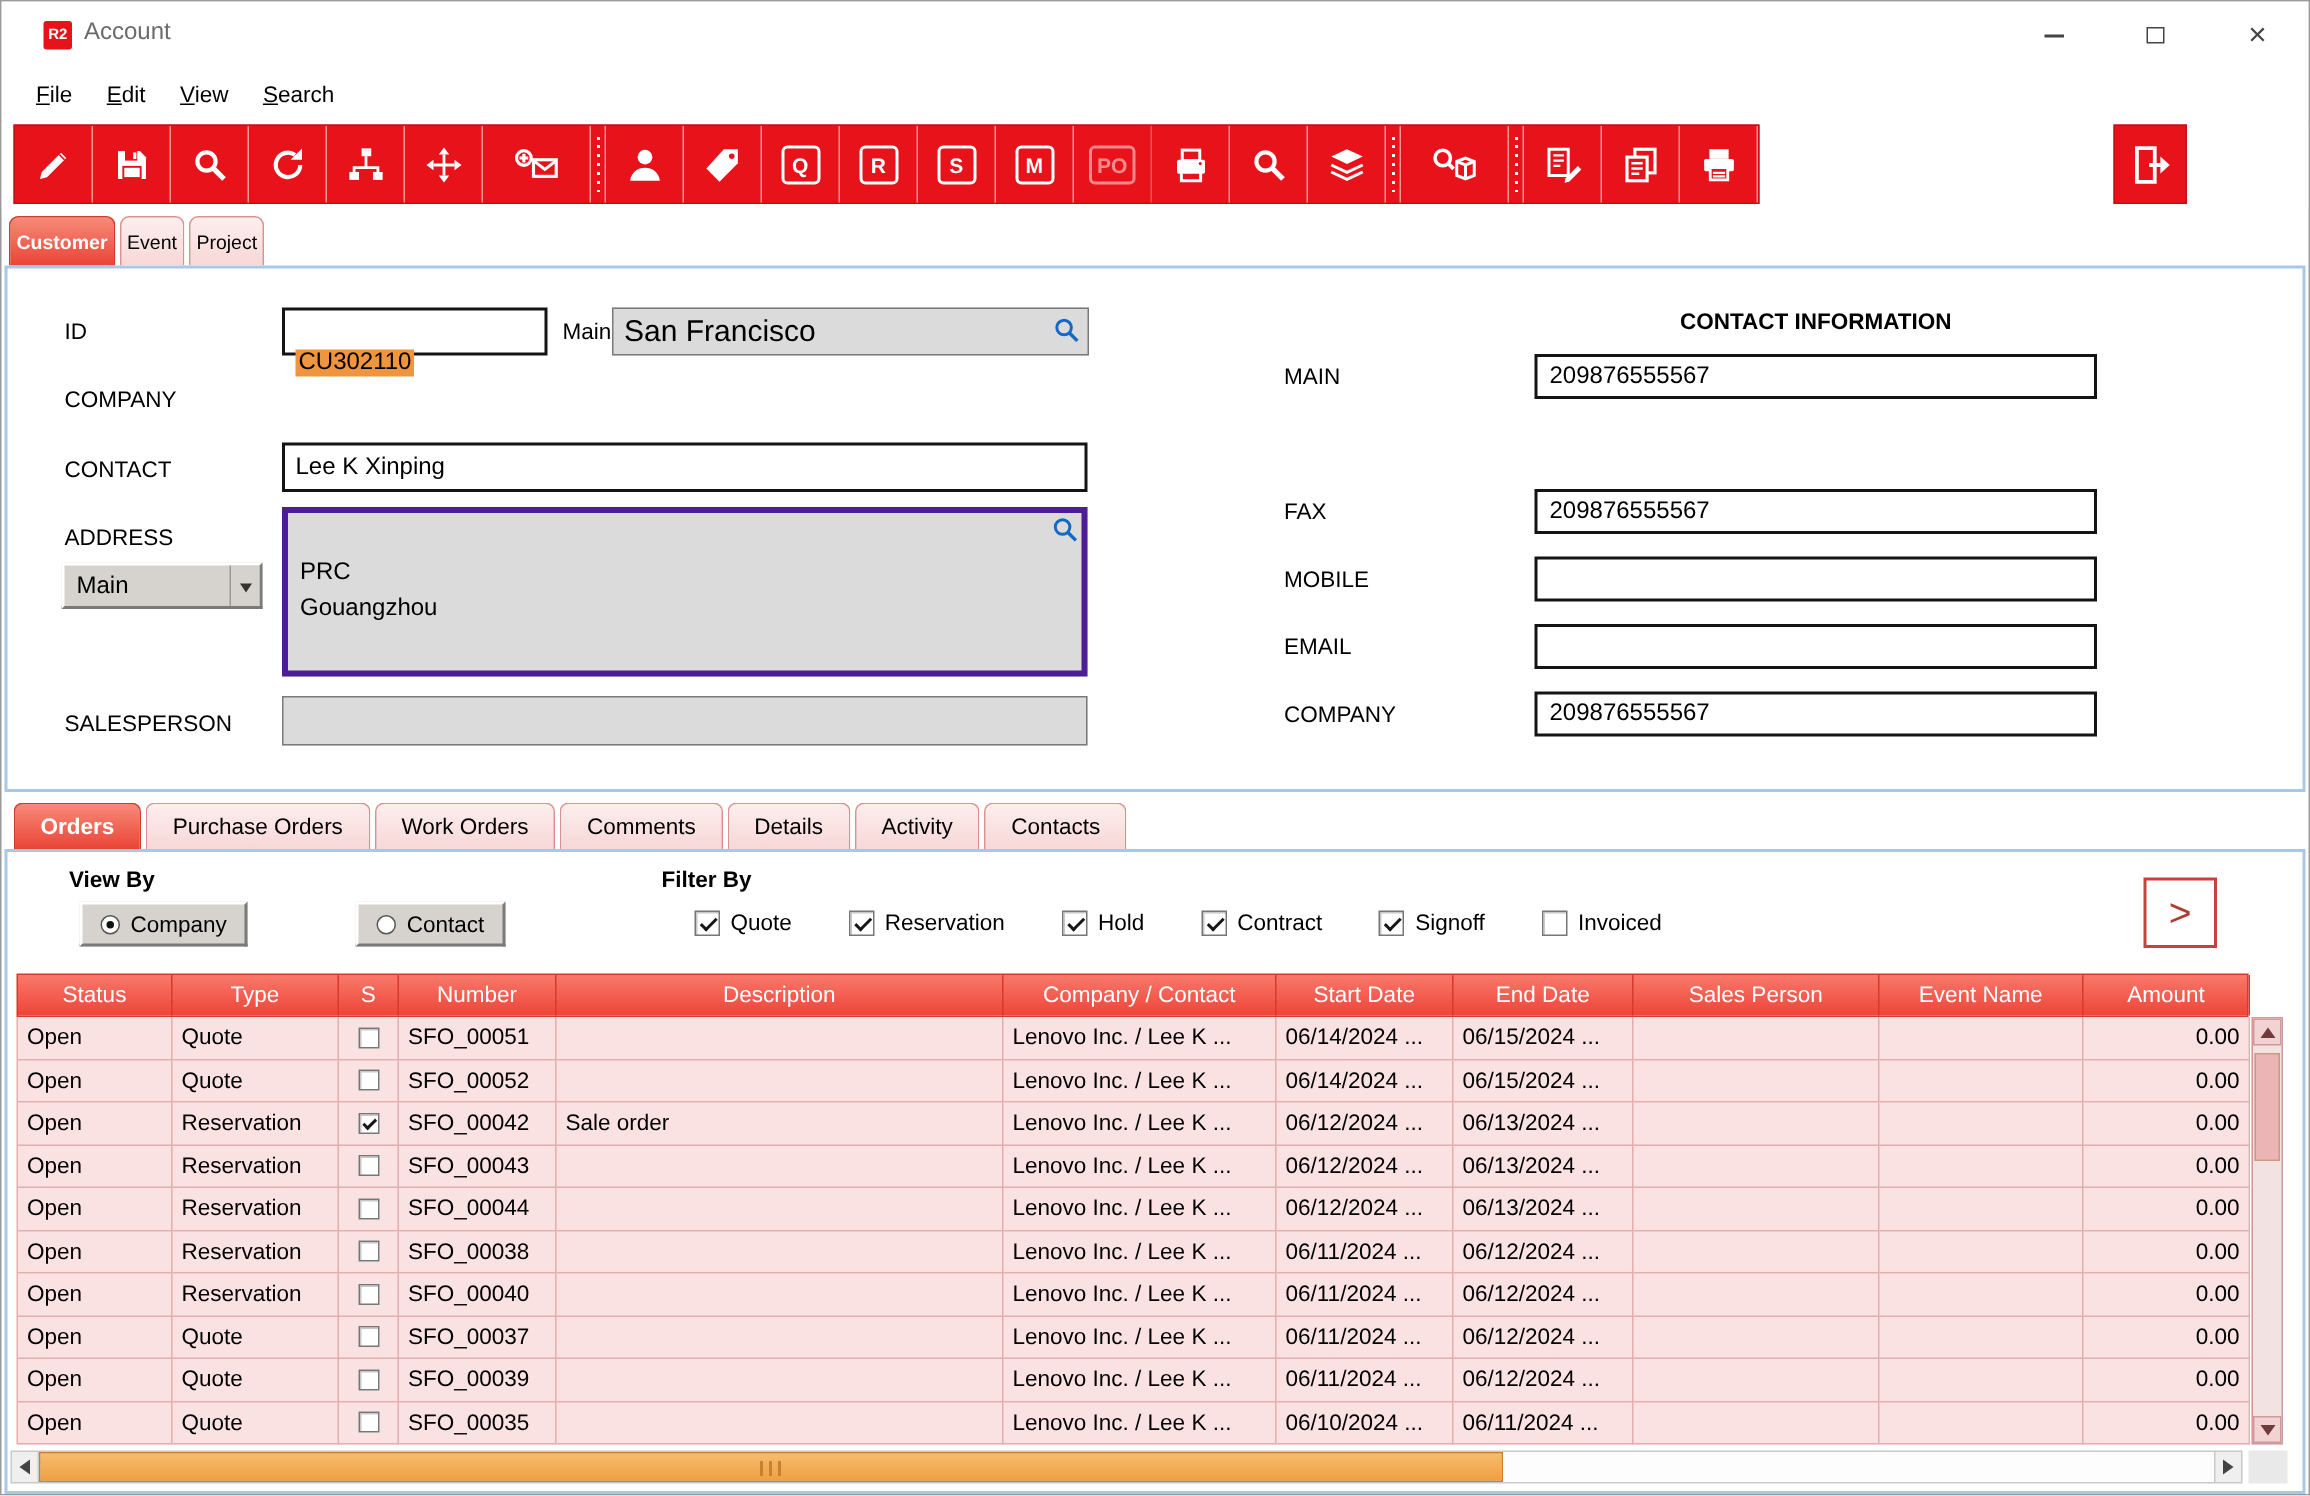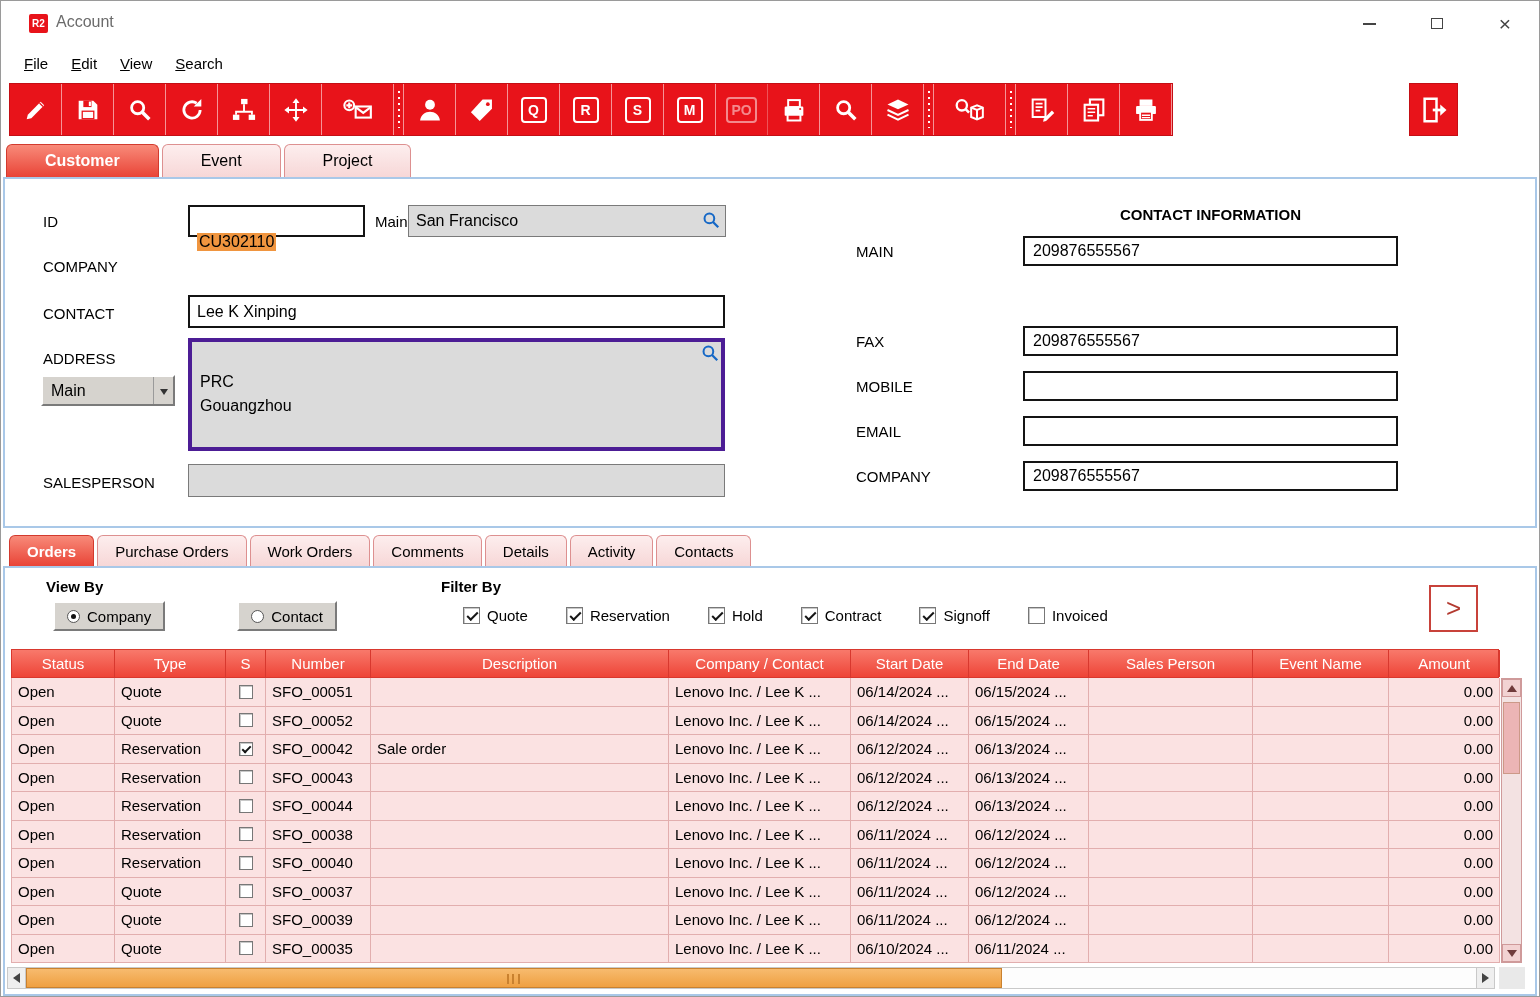--- a/index.html
+++ b/index.html
@@ -34,28 +34,28 @@
   .tb-letter{min-width:26px;height:26px;padding:0 3px;border:2px solid #fff;border-radius:4px;color:#fff;
     font-weight:bold;font-size:14px;display:flex;align-items:center;justify-content:center;}
   .tb-sep{width:10px;position:relative;border-right:1px solid rgba(255,255,255,.55);}
   .tb-sep::before{content:"";position:absolute;left:4px;top:7px;bottom:7px;width:2px;
     background-image:repeating-linear-gradient(#fff 0 2px,transparent 2px 6px);}
   .exitbtn{position:absolute;left:1408px;top:2px;width:49px;height:53px;background:#E8131A;border:1px solid #c40f15;
     display:flex;align-items:center;justify-content:center;cursor:pointer;}
   .exitbtn svg{width:30px;height:30px;}
   
   .maintabs{position:absolute;left:5px;top:143px;height:33px;display:flex;gap:3px;z-index:5;}
-  .tab{height:33px;padding:0 38px;display:flex;align-items:center;font-size:16px;border:1px solid #dd9090;border-bottom:none;
+  .tab{height:33px;padding:0 4px;display:flex;align-items:center;font-size:13px;border:1px solid #dd9090;border-bottom:none;
     border-radius:6px 6px 0 0;background:linear-gradient(#fdeeee,#f7d7d7);cursor:pointer;}
   .tab.active{background:linear-gradient(#f88a79,#e94437);color:#fff;font-weight:bold;border-color:#d23a2e;}
   
   .mainpanel{position:absolute;left:2px;top:176px;width:1534px;height:351px;border:2px solid #a9c8e8;background:#fff;}
   .flabel{position:absolute;font-size:15px;}
   .inputw{position:absolute;background:#fff;border:2px solid #141414;padding:0 7px;display:flex;align-items:center;font-size:16px;}
-  .inputg{position:absolute;background:#dbdbdb;border:1px solid #7a7a7a;padding:14px 7px;display:flex;align-items:center;font-size:16px;}
+  .inputg{position:absolute;background:#dbdbdb;border:1px solid #7a7a7a;padding:14px 7px;display:flex;align-items:center;font-size:20px;}
   .sel-orange{background:#f0953f;padding:0 2px;margin-top:41px;}
   .mag{position:absolute;width:19px;height:19px;cursor:pointer;}
   .addrbox{position:absolute;background:#dbdbdb;border:4px solid #4c1d95;padding:4px 8px;font-size:16px;white-space:pre-line;line-height:1.5;}
   .dd{position:absolute;background:#d6d3ce;border:2px solid;border-color:#fff #7a7a7a #7a7a7a #fff;display:flex;align-items:center;cursor:pointer;}
   .dd .dd-text{flex:1;padding-left:8px;font-size:16px;}
   .dd .dd-arrow{width:20px;align-self:stretch;border-left:1px solid #9a9a9a;display:flex;align-items:center;justify-content:center;background:#d6d3ce;}
   .dd .dd-arrow::after{content:"";border:4px solid transparent;border-top:6px solid #333;margin-top:6px;}
   
   .ci-title{position:absolute;left:1022px;top:205px;width:375px;text-align:center;font-weight:bold;font-size:15px;}
   .ci-rows{position:absolute;left:855px;top:235px;width:542px;height:270px;}

